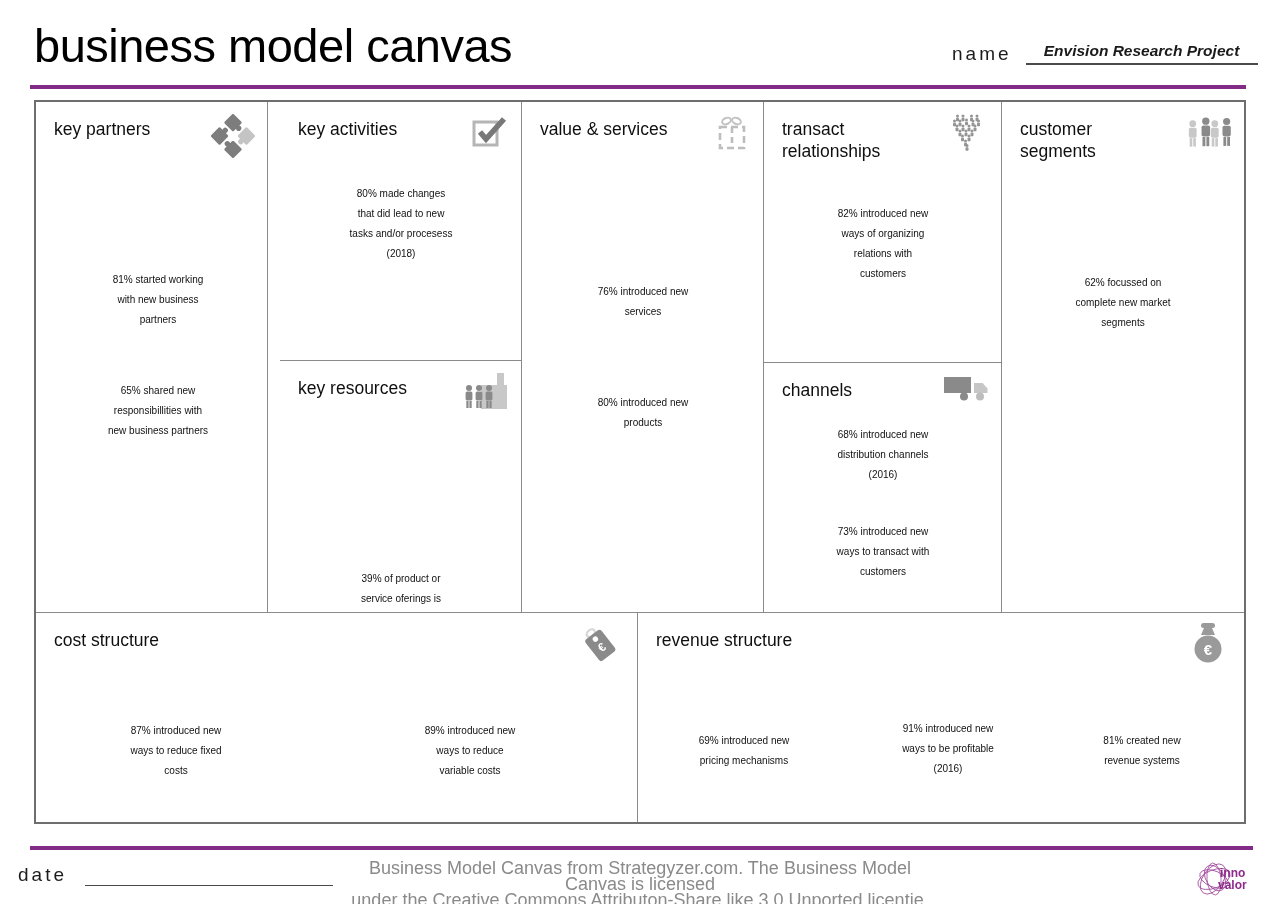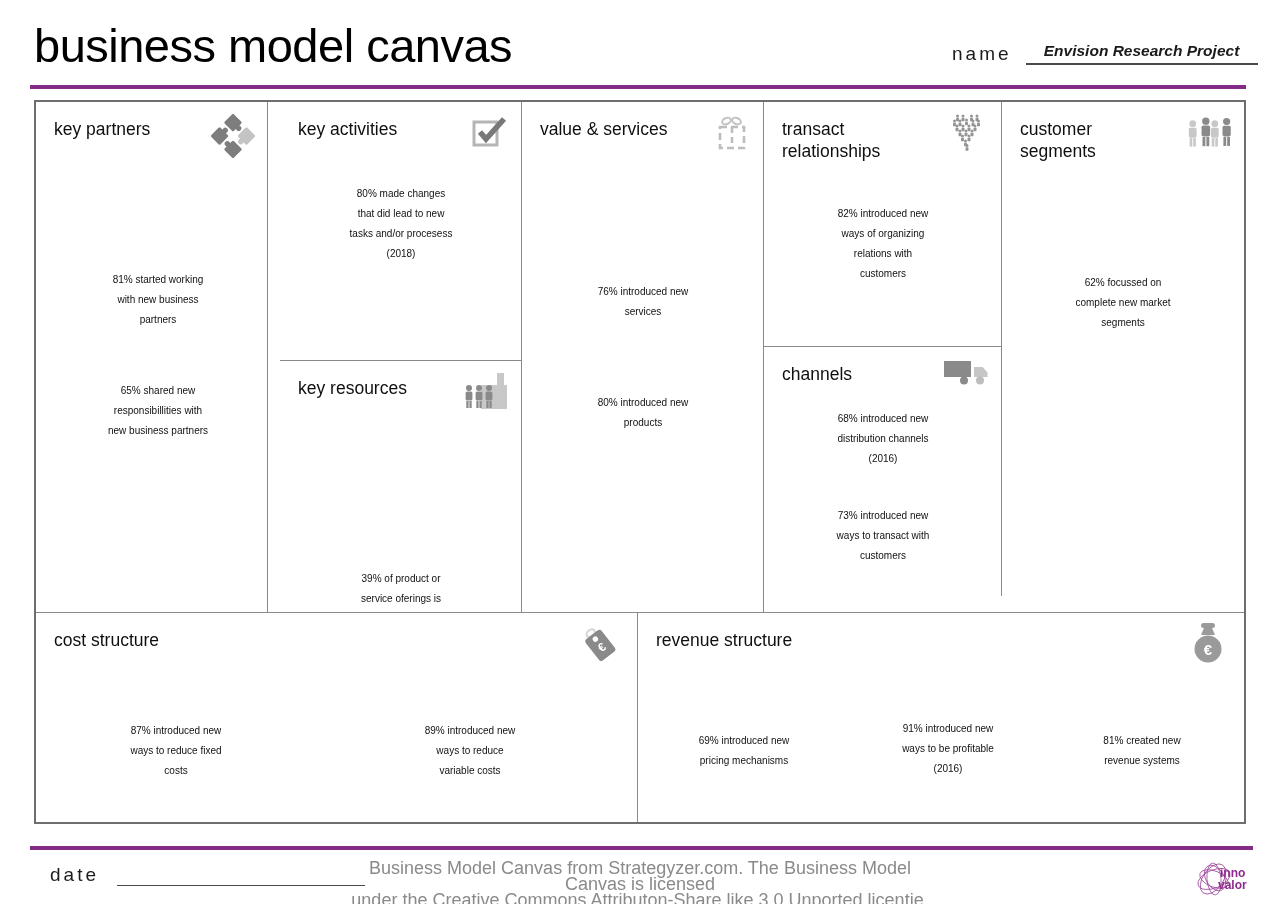--- a/index.html
+++ b/index.html
@@ -26,28 +26,28 @@
   .icon { position:absolute; top:12px; right:12px; }
   .stat { position:absolute; font-size:10px; line-height:20px; text-align:center;
     white-space:pre-line; color:#101010; }
 
   
   #cell-key-partners   { left:0;     top:0;     width:232px; height:510px; }
   #cell-key-activities { left:244px; top:0;     width:242px; height:258px; }
   #cell-key-resources  { left:244px; top:258px; width:242px; height:252px; }
   #cell-value-services { left:486px; top:0;     width:242px; height:510px; }
   #cell-customer-relationships { left:728px; top:0;     width:238px; height:260px; }
-  #cell-channels               { left:728px; top:244px; width:238px; height:250px; }
+  #cell-channels               { left:728px; top:260px; width:238px; height:250px; }
   #cell-customer-segments      { left:966px; top:0;     width:242px; height:510px; }
   #cell-cost-structure    { left:0;     top:510px; width:602px; height:210px; }
   #cell-revenue-structure { left:602px; top:510px; width:606px; height:210px; }
 
   
   .rule-bottom { position:absolute; left:30px; top:846px; width:1223px; height:3.5px; background:#822c88; }
-  .date-wrap { position:absolute; left:50px; top:862px; display:flex; align-items:flex-end; }
+  .date-wrap { position:absolute; left:18px; top:862px; display:flex; align-items:flex-end; }
   .date-label { font-size:19px; letter-spacing:3px; font-weight:500; color:#1c1c1c; }
   .date-line { margin-left:18px; width:248px; border-bottom:1.5px solid #4a4a4a; height:24px; }
   .attribution { position:absolute; left:340px; top:860px; width:600px; text-align:center;
     font-size:18px; line-height:16px; color:#8a8a8a; white-space:pre-line; }
   .logo { position:absolute; left:1192px; top:854px; }
 </style>
 </head>
 <body>
 
 <div class="page">

